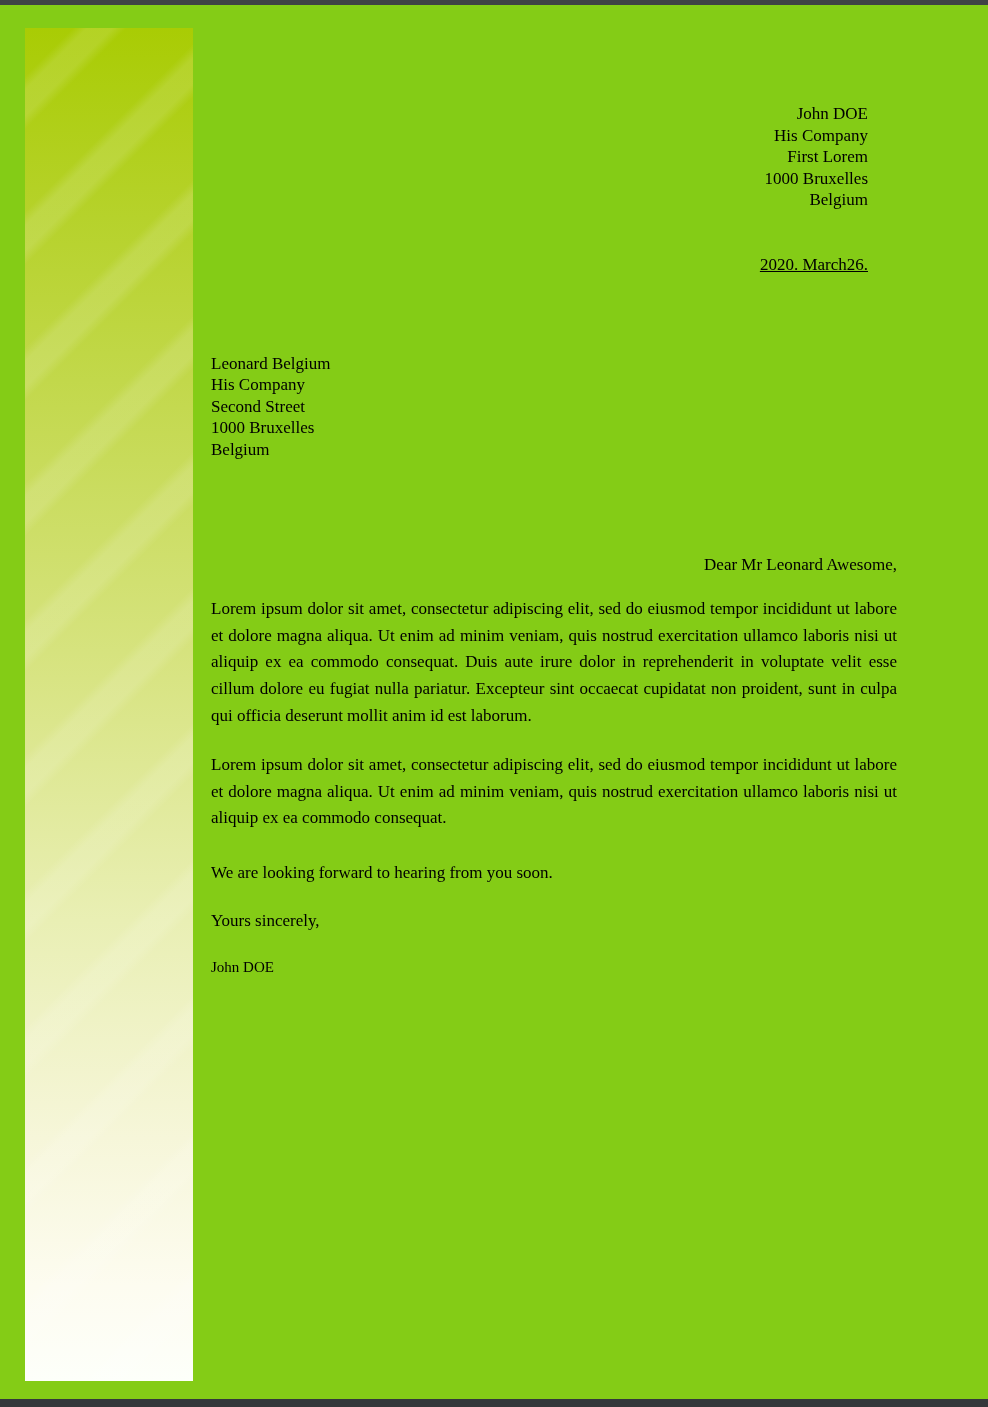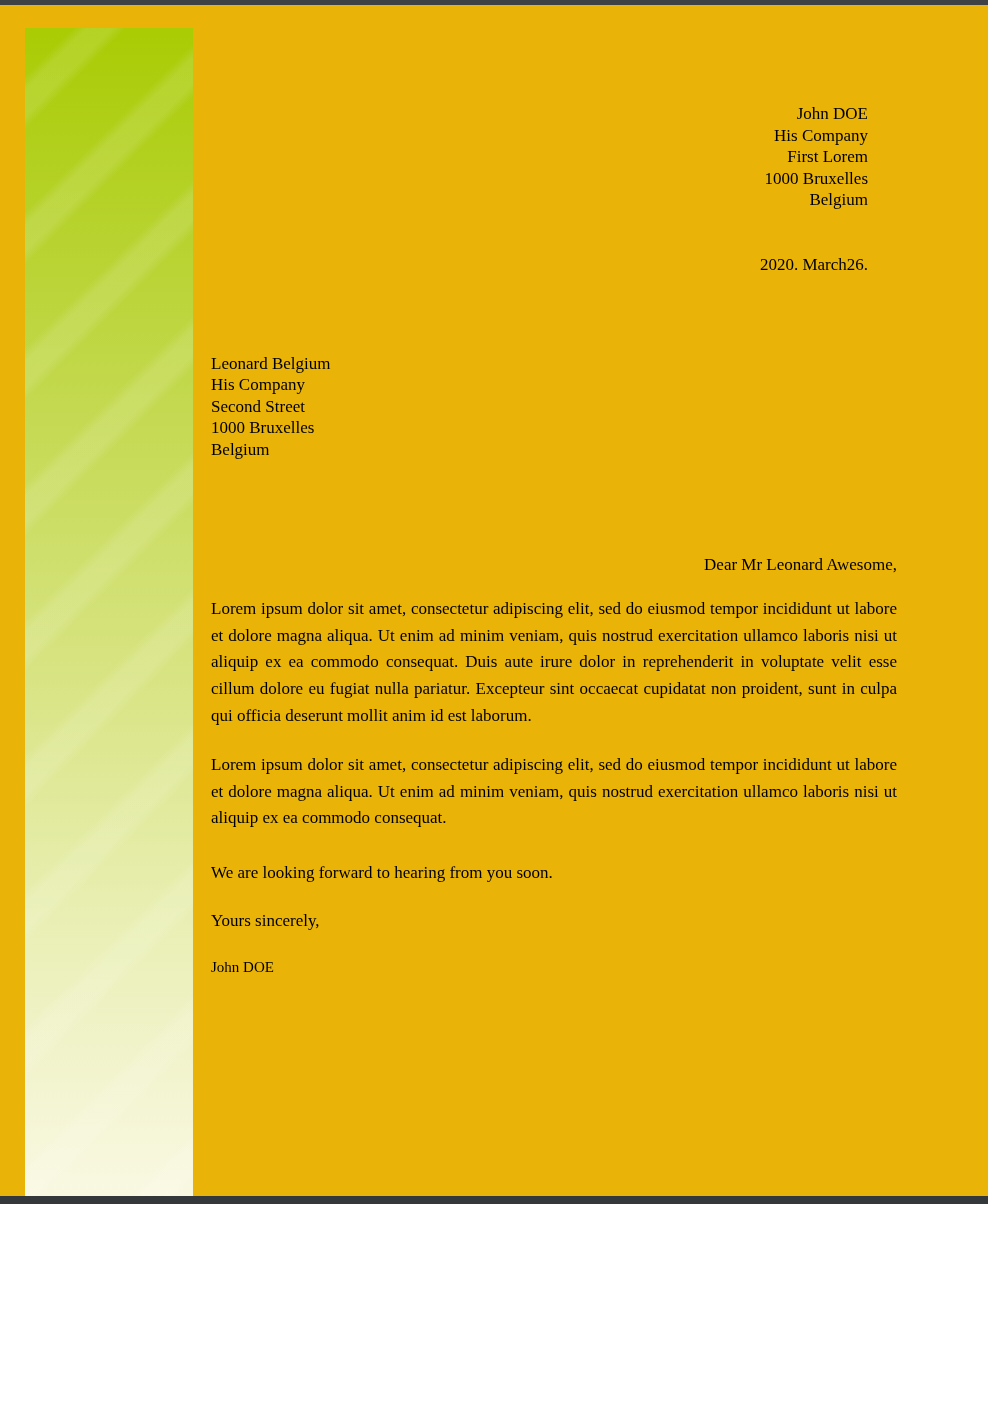--- a/index.html
+++ b/index.html
@@ -3,22 +3,22 @@
 <meta charset="utf-8">
 <style>
   html, body {
     margin: 0;
     padding: 0;
     background: #ffffff;
   }
   .screen {
     position: relative;
     width: 988px;
-    height: 1204px;
-    background: #eab308;
+    height: 1407px;
+    background: #84cc16;
     overflow: hidden;
     font-family: "Liberation Serif", serif;
     color: #000000;
   }
   .edge-bar {
     position: absolute;
     left: 0;
     width: 100%;
     background: #3f4245;
   }
@@ -62,20 +62,21 @@
     margin-top: 103px;
     text-align: right;
     padding-right: 29px;
     line-height: 21.5px;
   }
   .date-line {
     margin-top: 43px;
     text-align: right;
     padding-right: 29px;
     line-height: 22px;
+    text-decoration: underline;
   }
   .recipient-block {
     margin-top: 77px;
     line-height: 21.5px;
   }
   .salutation {
     margin: 92px 0 0 0;
     text-align: right;
   }
   p { margin: 0; }

